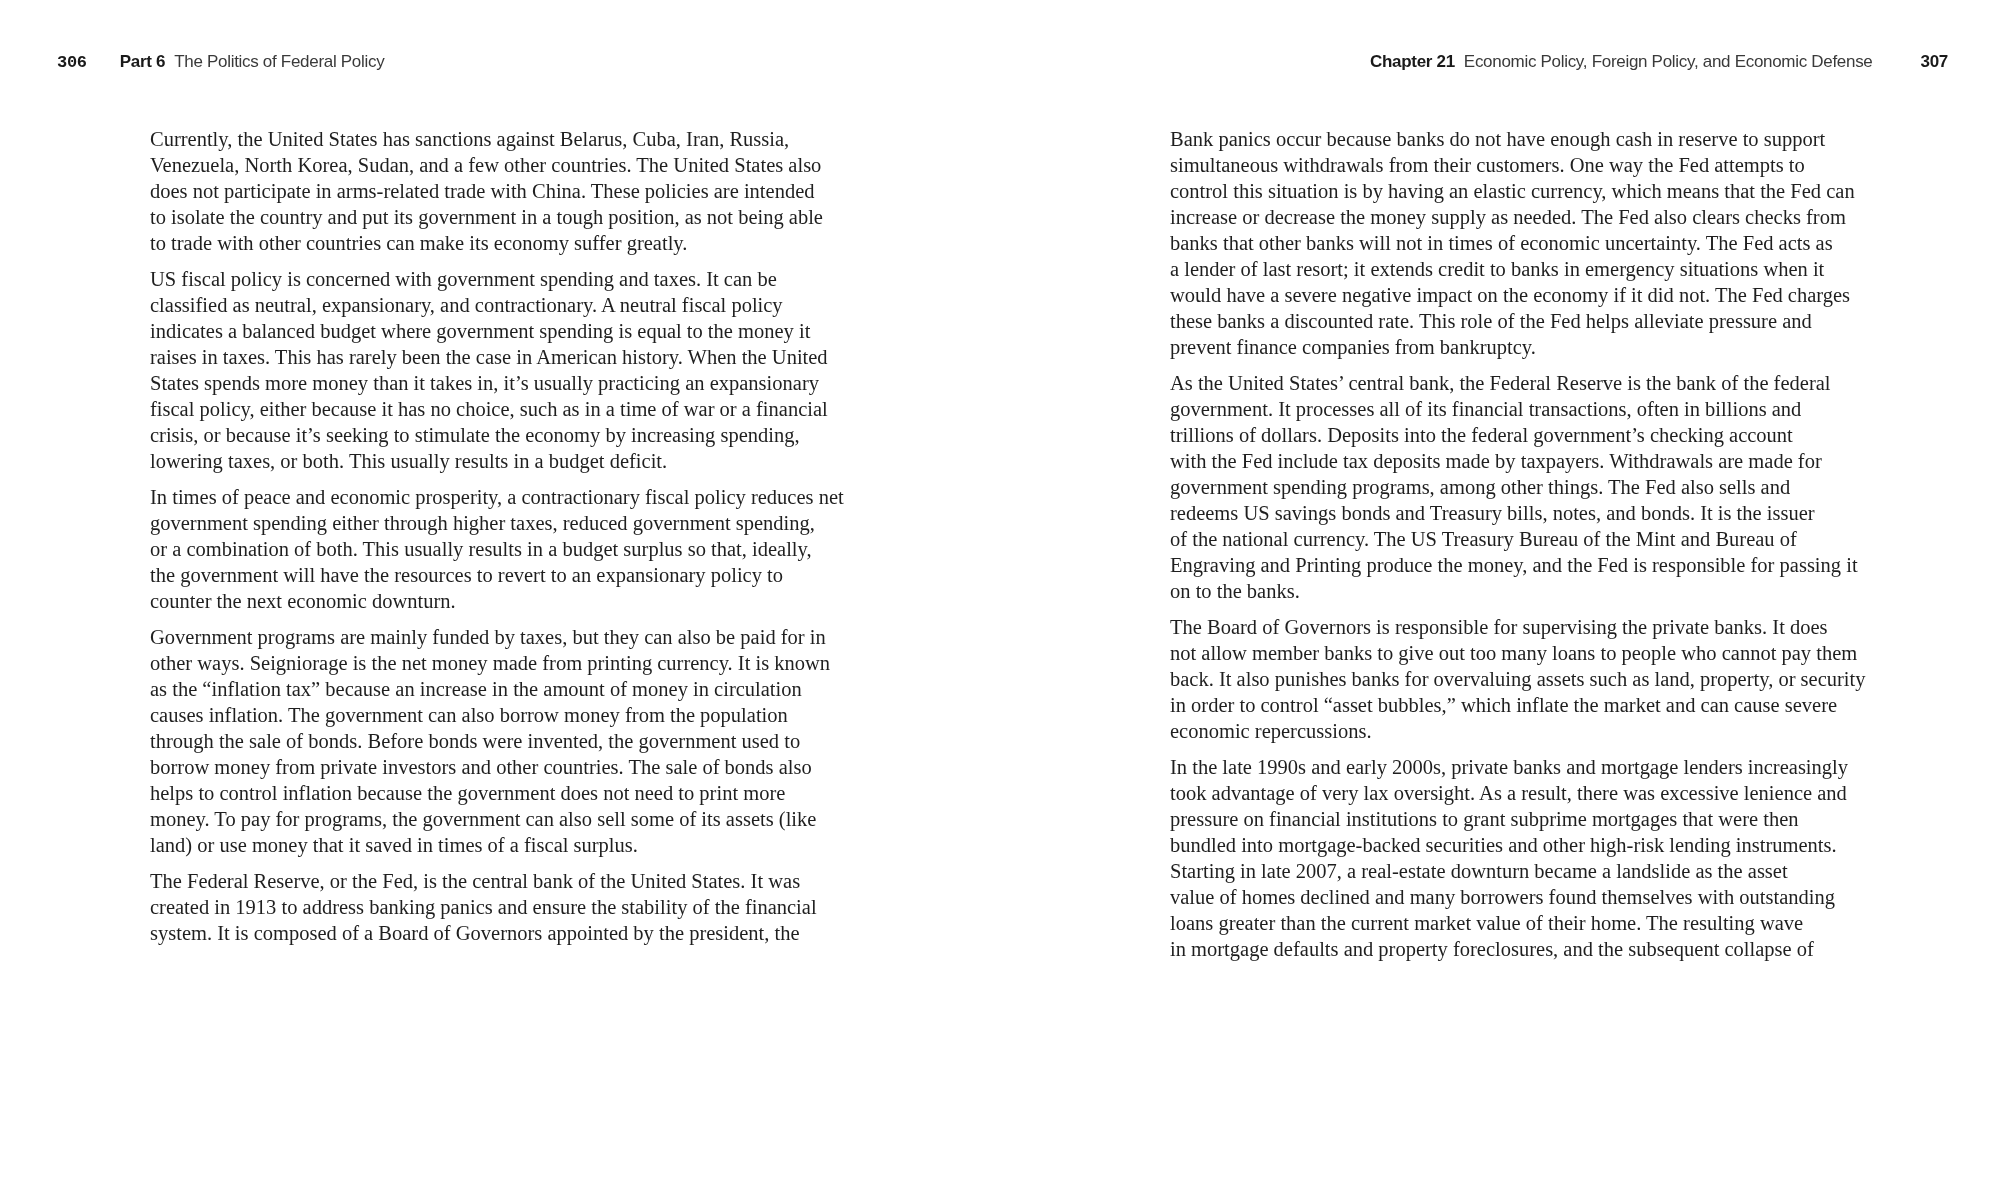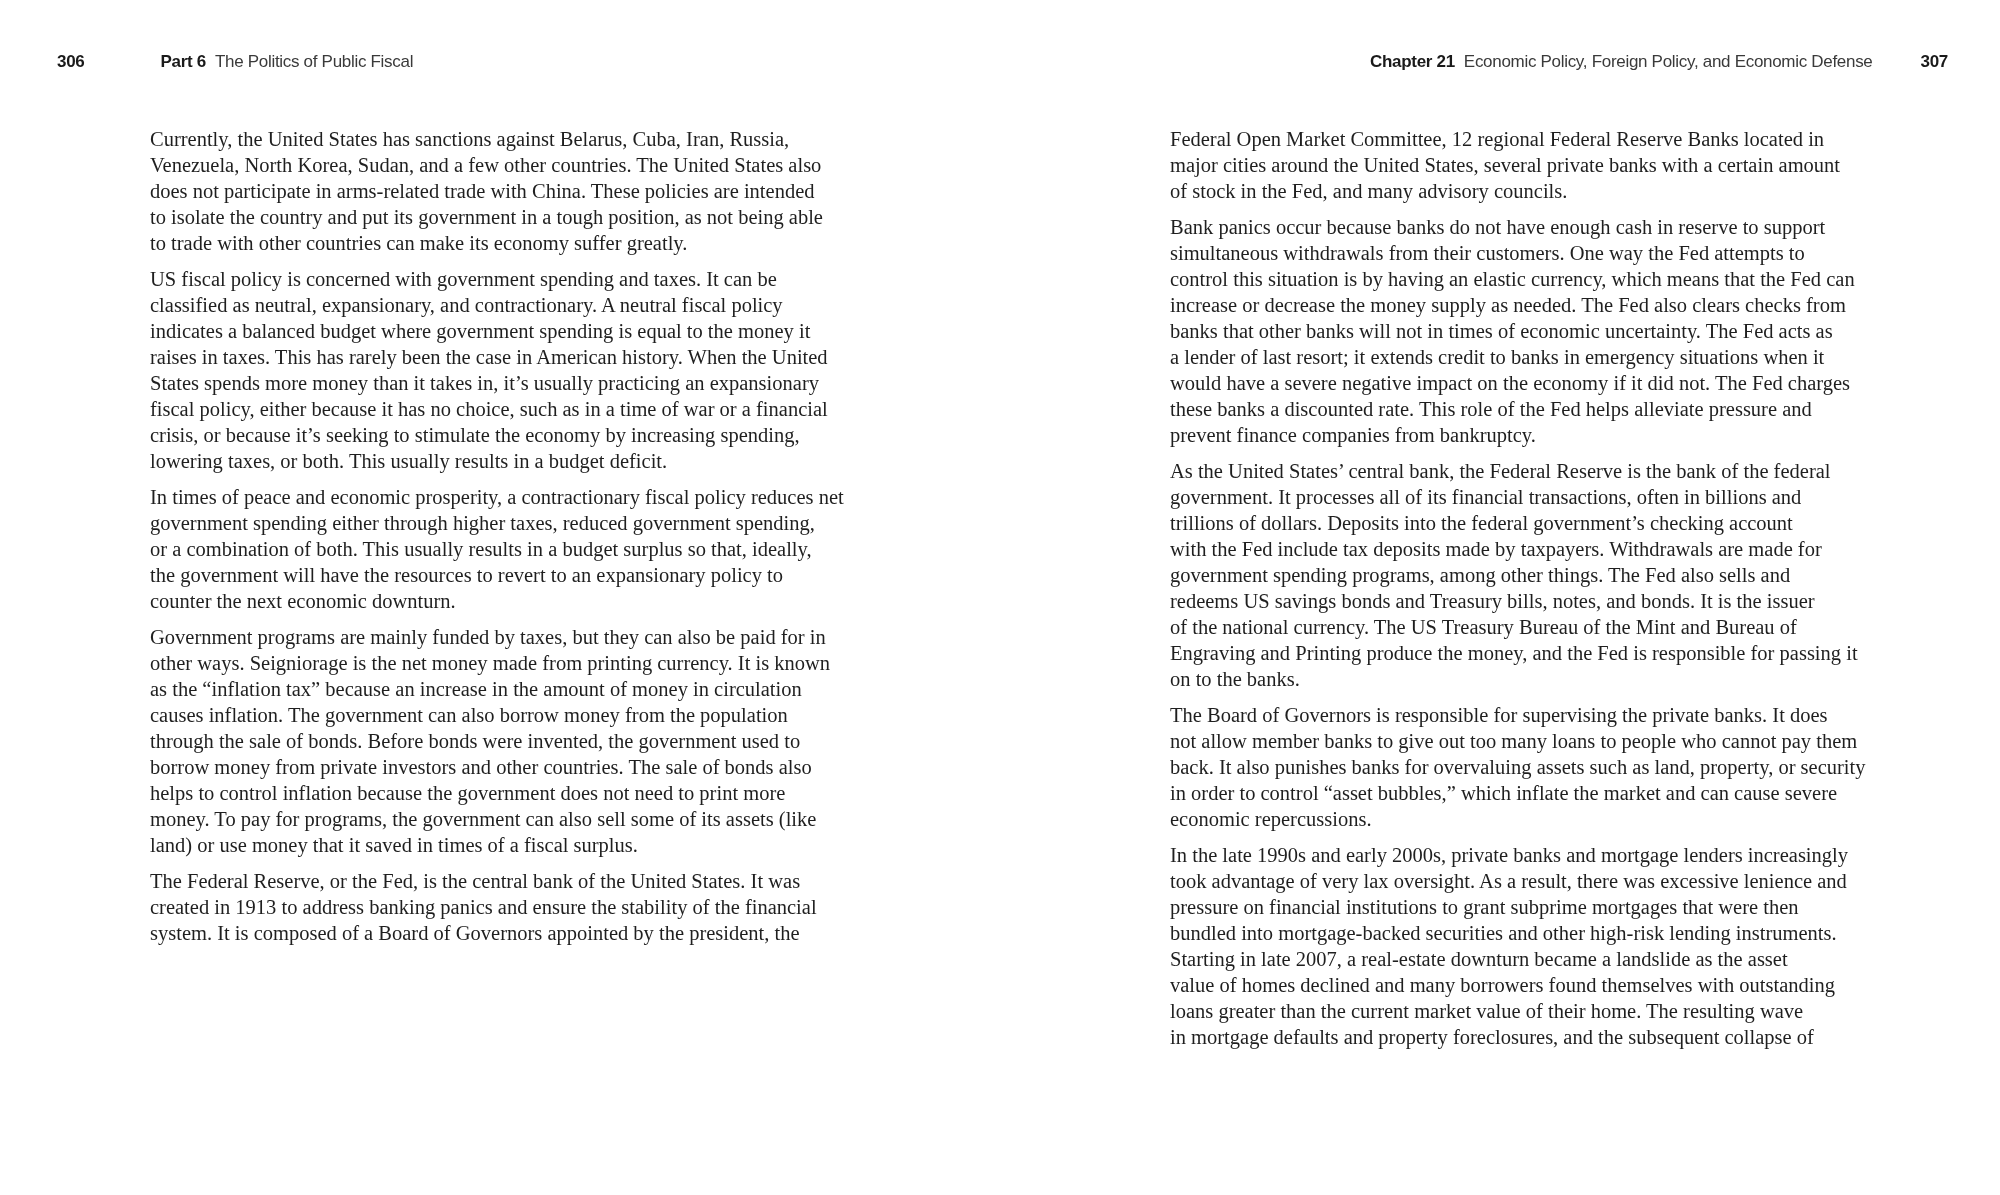--- a/index.html
+++ b/index.html
@@ -23,21 +23,21 @@
     top: 52px;
     font-family: "Liberation Sans", sans-serif;
     font-size: 17px;
     letter-spacing: -0.3px;
     color: #2b2b2b;
     white-space: nowrap;
   }
   .running-head-left { left: 57px; }
   .running-head-right { right: 52px; text-align: right; }
   .folio { font-weight: 700; color: #1a1a1a; }
-  .running-head-left .folio { margin-right: 76px; }
+  .running-head-left .folio { margin-right: 33px; font-family: Liberation Mono, monospace; }
   .running-head-right .folio { margin-left: 48px; }
   .rh-label { font-weight: 700; color: #1a1a1a; margin-right: 9px; }
   .rh-title { font-weight: 400; color: #3a3a3a; }
 
   
   .column {
     position: absolute;
     top: 126px;
   }
   .column-left  { left: 150px; width: 700px; }
@@ -61,21 +61,21 @@
     color: #161616;
     margin: 16px 0 13px 0;
   }
 </style>
 </head>
 <body>
 
 <div class="spread">
 
   <div class="running-head running-head-left">
-    <span class="folio">306</span><span class="rh-label">Part 6</span><span class="rh-title">The Politics of Public Fiscal</span>
+    <span class="folio">306</span><span class="rh-label">Part 6</span><span class="rh-title">The Politics of Federal Policy</span>
   </div>
 
   <div class="running-head running-head-right">
     <span class="rh-label">Chapter 21</span><span class="rh-title">Economic Policy, Foreign Policy, and Economic Defense</span><span class="folio">307</span>
   </div>
 
   <div class="column column-left">
       <p class="paragraph">Currently, the United States has sanctions against Belarus, Cuba, Iran, Russia,
 Venezuela, North Korea, Sudan, and a few other countries. The United States also
 does not participate in arms-related trade with China. These policies are intended
@@ -102,23 +102,20 @@
 borrow money from private investors and other countries. The sale of bonds also
 helps to control inflation because the government does not need to print more
 money. To pay for programs, the government can also sell some of its assets (like
 land) or use money that it saved in times of a fiscal surplus.</p>
       <p class="paragraph">The Federal Reserve, or the Fed, is the central bank of the United States. It was
 created in 1913 to address banking panics and ensure the stability of the financial
 system. It is composed of a Board of Governors appointed by the president, the</p>
     </div>
 
   <div class="column column-right">
-      <p class="paragraph">Federal Open Market Committee, 12 regional Federal Reserve Banks located in
-major cities around the United States, several private banks with a certain amount
-of stock in the Fed, and many advisory councils.</p>
       <p class="paragraph">Bank panics occur because banks do not have enough cash in reserve to support
 simultaneous withdrawals from their customers. One way the Fed attempts to
 control this situation is by having an elastic currency, which means that the Fed can
 increase or decrease the money supply as needed. The Fed also clears checks from
 banks that other banks will not in times of economic uncertainty. The Fed acts as
 a lender of last resort; it extends credit to banks in emergency situations when it
 would have a severe negative impact on the economy if it did not. The Fed charges
 these banks a discounted rate. This role of the Fed helps alleviate pressure and
 prevent finance companies from bankruptcy.</p>
       <p class="paragraph">As the United States’ central bank, the Federal Reserve is the bank of the federal

